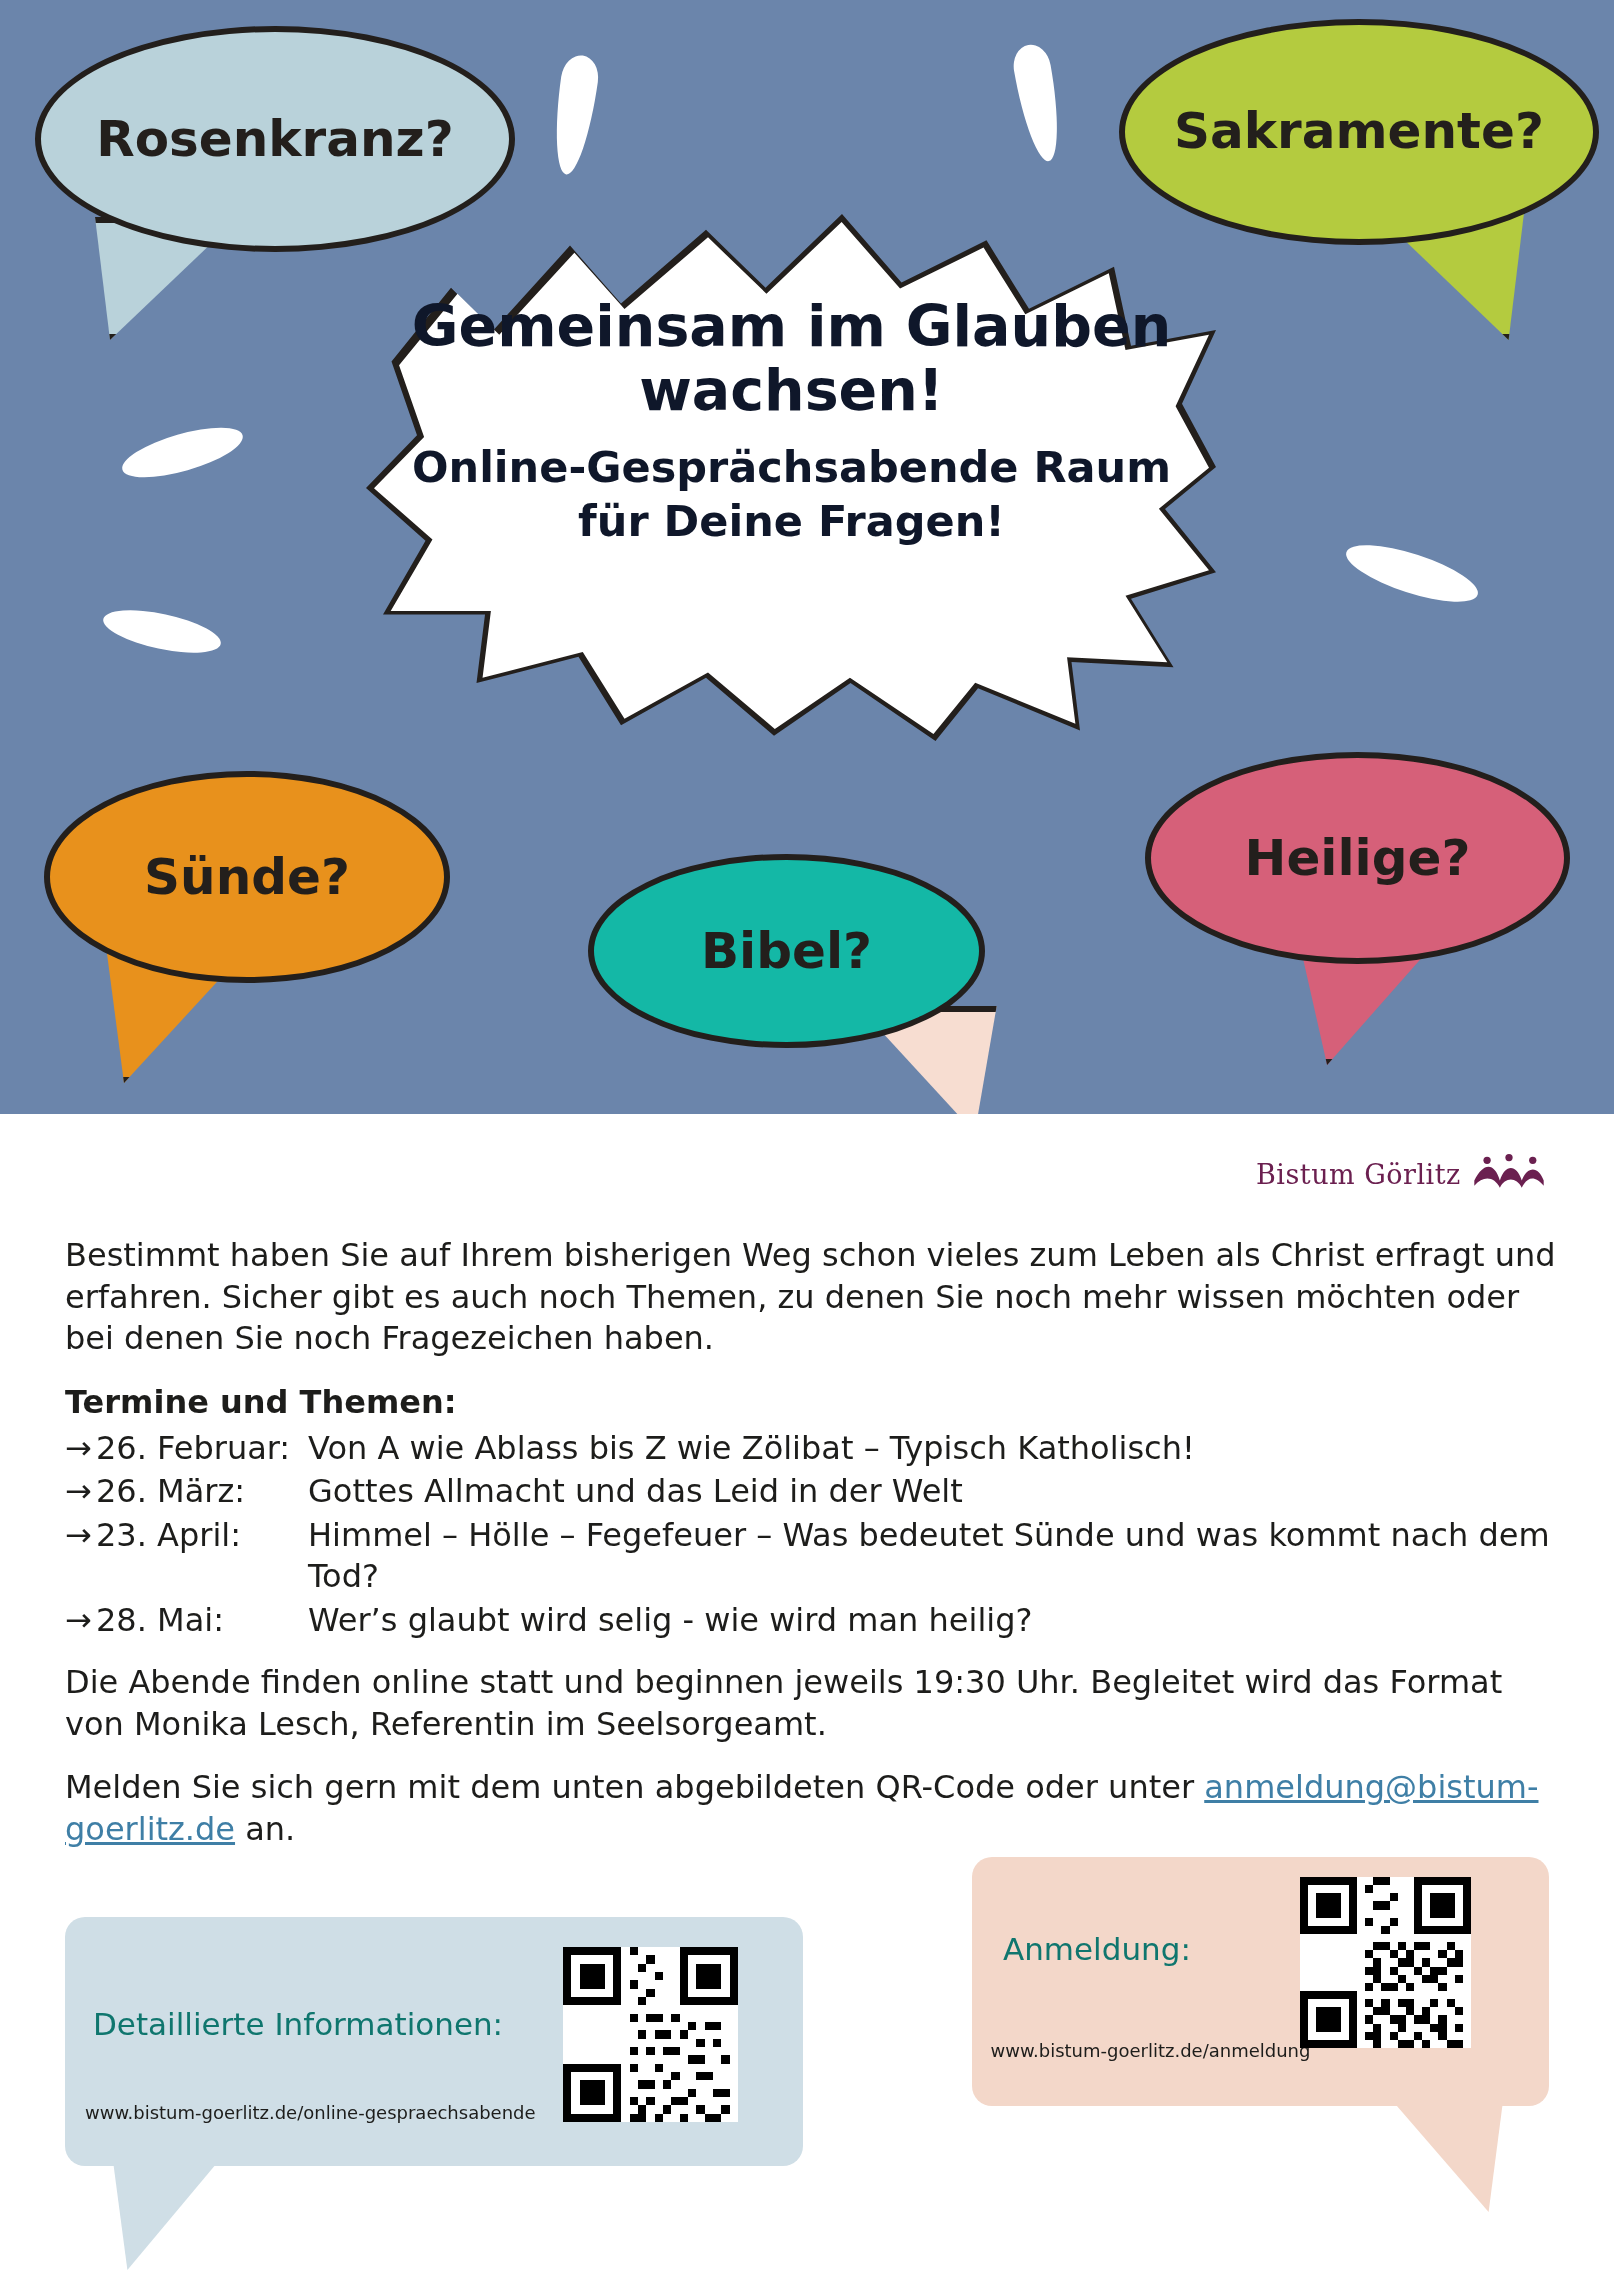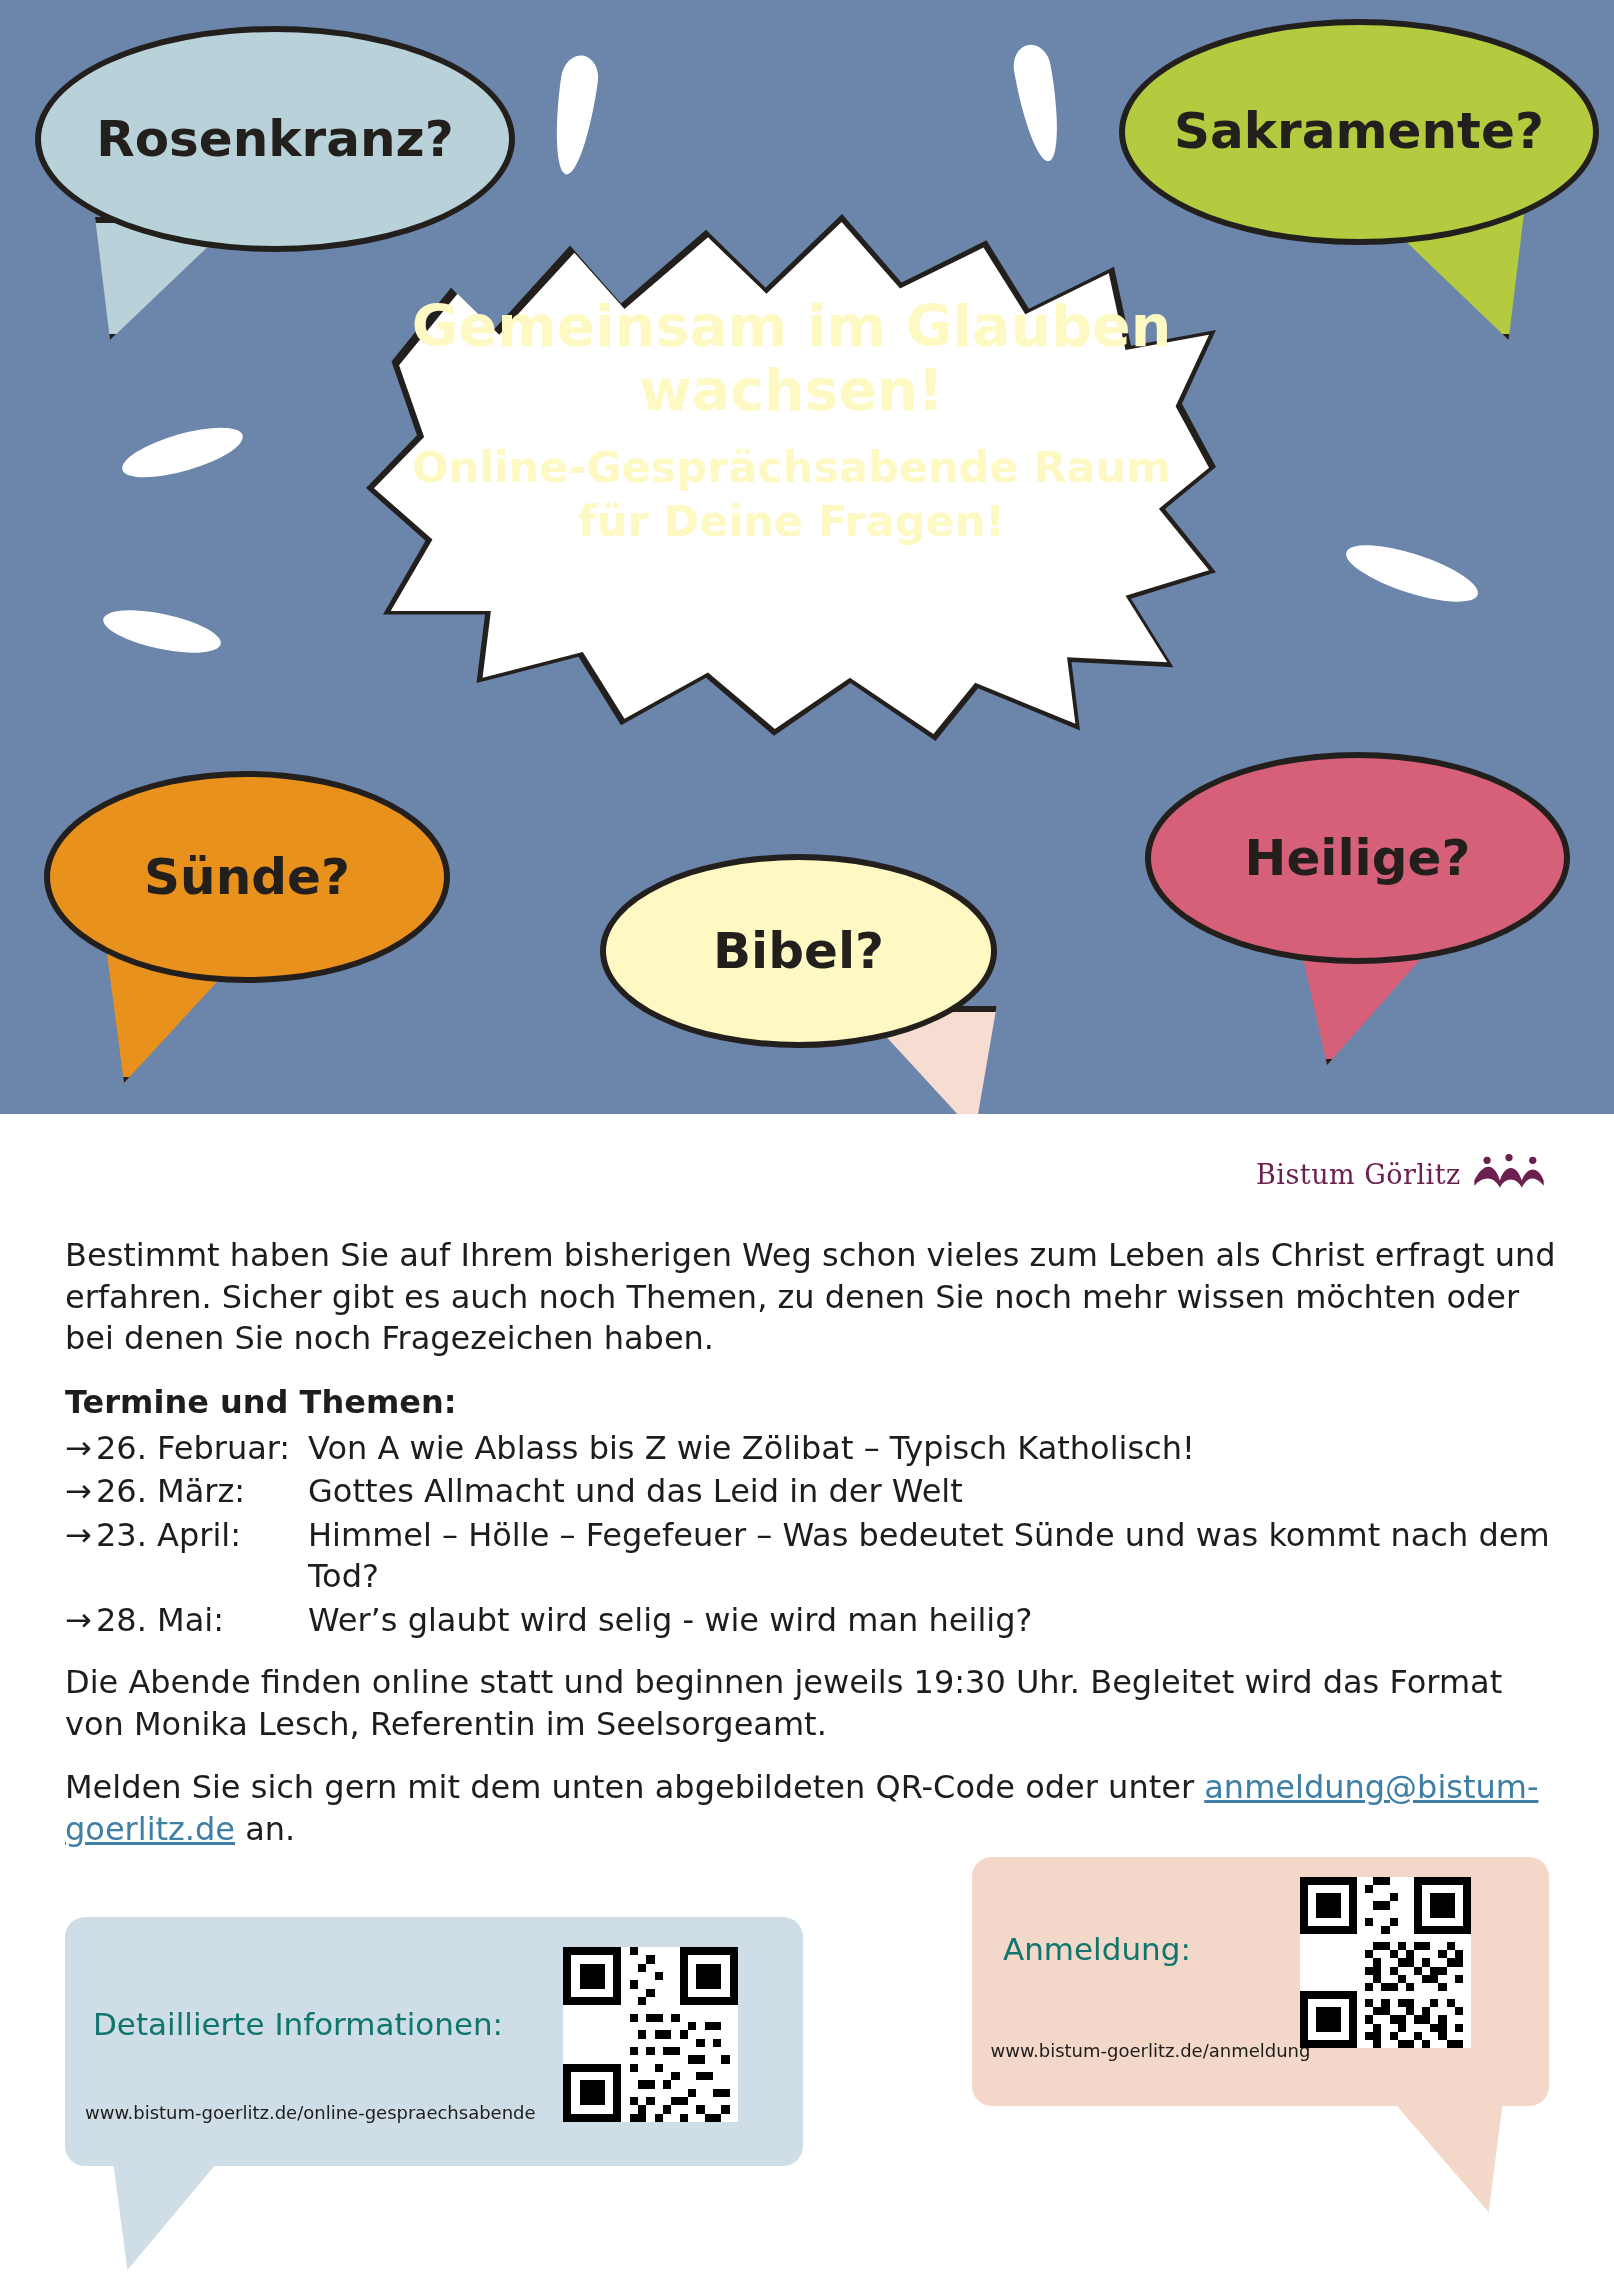--- a/index.html
+++ b/index.html
@@ -86,23 +86,23 @@
     left: 100px; top: 946px;
     width: 138px; height: 125px;
     background: #e8911c;
     border: 6.5px solid #231f1c;
     clip-path: polygon(4% 0%, 100% 0%, 16% 100%);
     position: absolute;
   }
 
   
   #b-bibel {
-    left: 600px; top: 854px;
+    left: 588px; top: 854px;
     width: 397px; height: 194px;
-    background: #fef9c3;
+    background: #14b8a6;
   }
   #b-bibel span { font-size: 50px; }
   #t-bibel {
     left: 858px; top: 1006px;
     width: 134px; height: 115px;
     background: #f7ddd1;
     border: 6.5px solid #231f1c;
     clip-path: polygon(0% 0%, 95% 0%, 80% 100%);
     position: absolute;
   }
@@ -149,21 +149,21 @@
       96% 36%, 100% 48%, 94% 56%, 100% 68%, 90% 73%, 95% 86%, 83% 85%,
       84% 98%, 72% 90%, 67% 100%, 57% 89%, 48% 99%, 40% 88%, 30% 97%,
       25% 84%, 13% 89%, 14% 76%, 2% 76%, 7% 62%, 0% 52%, 6% 42%
     );
   }
   #burst-text {
     position: absolute;
     left: 397px; top: 295px;
     width: 789px;
     text-align: center;
-    color: #fef9c3;
+    color: #0f172a;
   }
   #burst-text .line1 {
     font-size: 57px;
     font-weight: bold;
     line-height: 1.12;
     display: block;
   }
   #burst-text .line2 {
     font-size: 43px;
     font-weight: bold;

